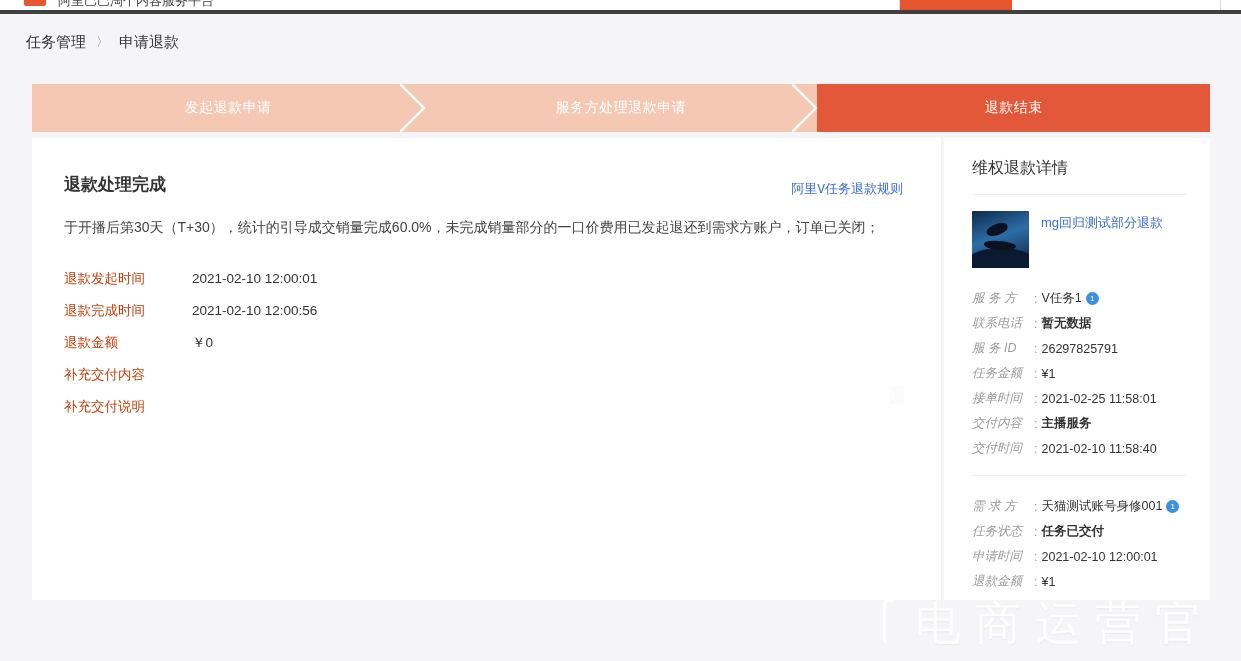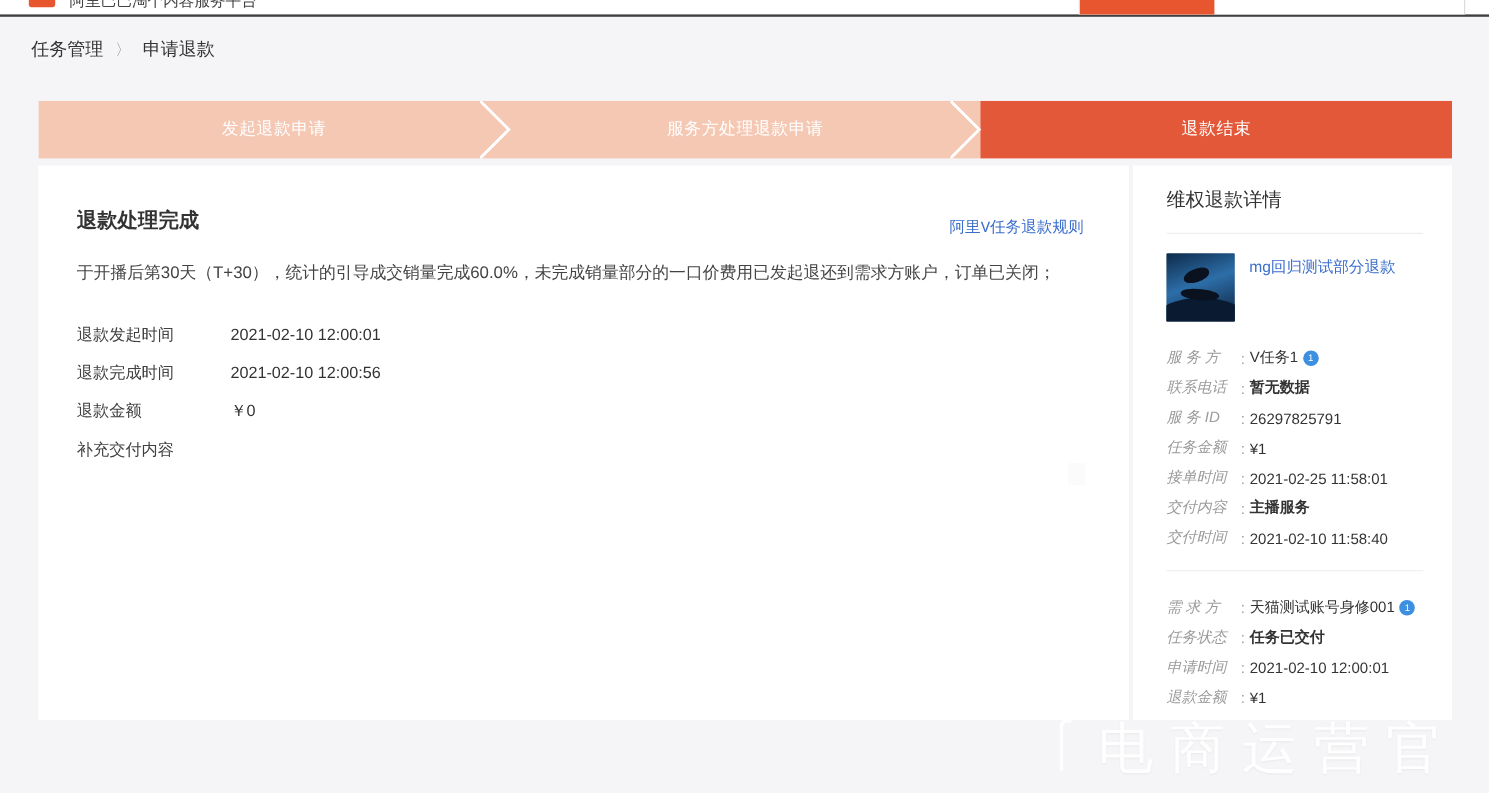--- a/index.html
+++ b/index.html
@@ -13,21 +13,21 @@
     position: relative;
   }
 
   
   .topbar {
     position: absolute;
     top: 0; left: 0;
     width: 1241px;
     height: 14px;
     background: #ffffff;
-    border-bottom: 2px solid #404040;
+    border-bottom: 4px solid #404040;
     overflow: hidden;
   }
   .topbar-logo {
     position: absolute;
     left: 24px; top: -6px;
     width: 22px; height: 12px;
     background: #e8562f;
     border-radius: 2px;
   }
   .topbar-title {
@@ -158,21 +158,21 @@
     padding: 30px 0 0 32px;
   }
   .kv-row {
     display: flex;
     align-items: flex-start;
     height: 32px;
     font-size: 13.5px;
   }
   .kv-key {
     width: 128px;
-    color: #404040;
+    color: #c2410c;
     flex-shrink: 0;
     line-height: 22px;
   }
   .kv-val {
     color: #333;
     line-height: 22px;
   }
 
   
   .smudge {
@@ -354,20 +354,24 @@
         <div class="kv-val">2021-02-10 12:00:56</div>
       </div>
       <div class="kv-row">
         <div class="kv-key">退款金额</div>
         <div class="kv-val">￥0</div>
       </div>
       <div class="kv-row">
         <div class="kv-key">补充交付内容</div>
         <div class="kv-val"></div>
       </div>
+      <div class="kv-row">
+        <div class="kv-key">补充交付说明</div>
+        <div class="kv-val"></div>
+      </div>
     </div>
     <div class="smudge"></div>
   </div>
 
   <div class="panel-right">
     <div class="right-title">维权退款详情</div>
     <div class="hr"></div>
 
     <div class="product">
       <div class="product-thumb">

